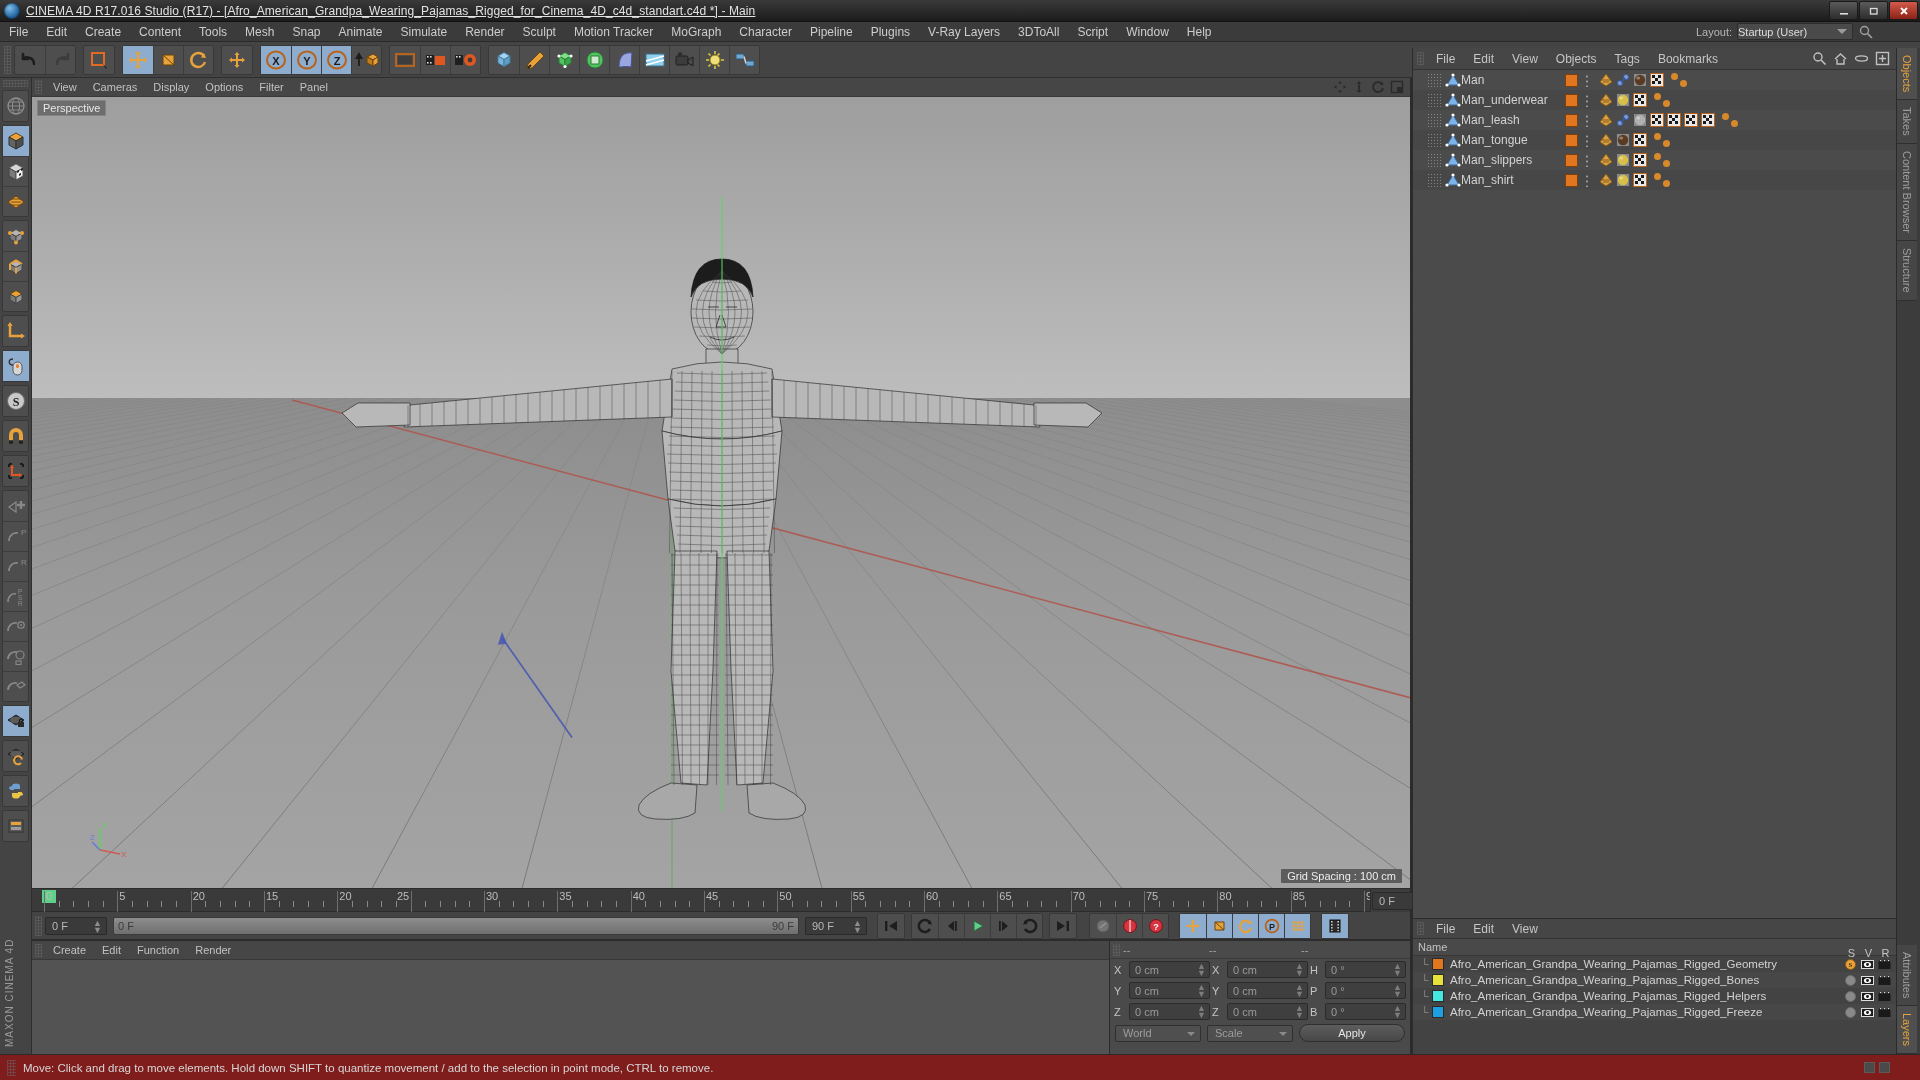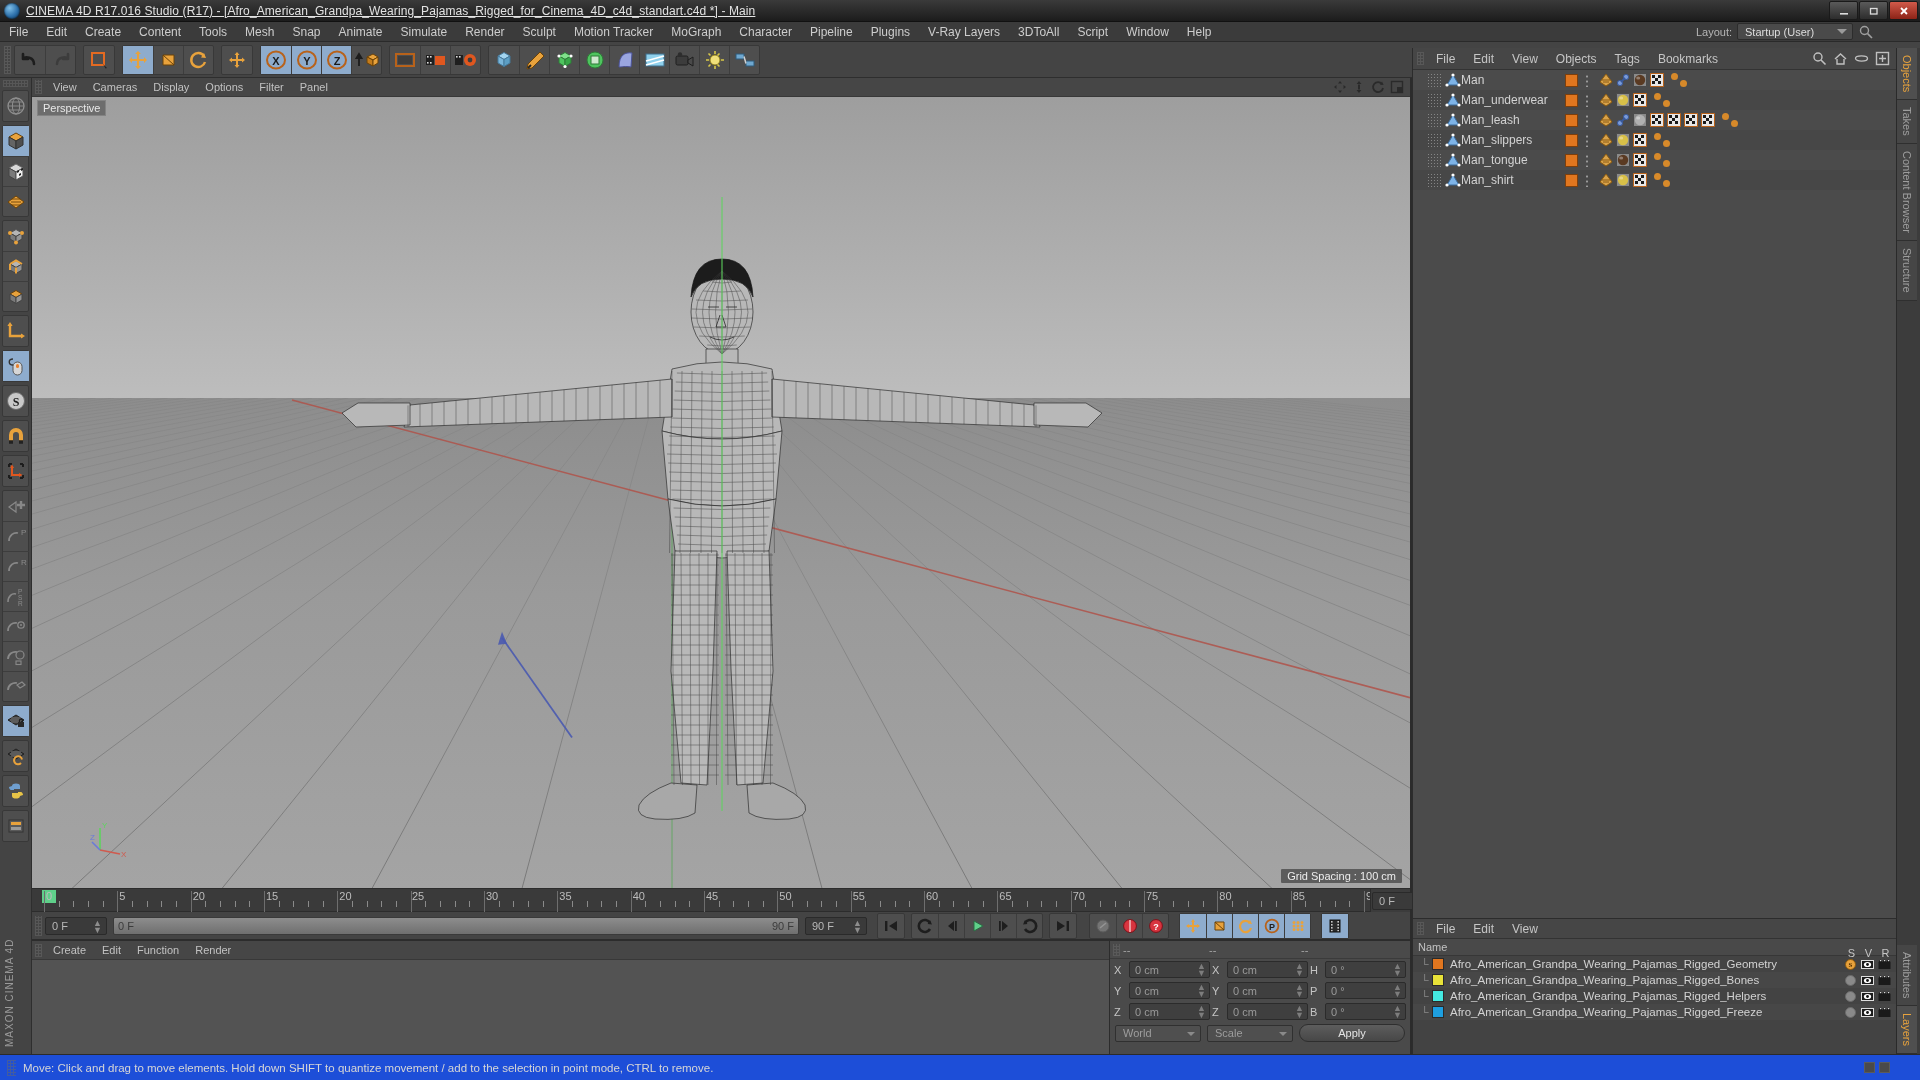--- a/index.html
+++ b/index.html
@@ -23,21 +23,21 @@
 
   
   #menubar { position:absolute; left:0; top:22px; width:1920px; height:20px;
     background:#3b3b3b; border-bottom:1px solid #2a2a2a; display:flex; align-items:center; }
   .menu-item { font-size:12px; color:#cdcdcd; padding:0 9px; height:20px; line-height:20px;
     white-space:nowrap; }
   #layout-box { position:absolute; right:46px; top:1px; display:flex; align-items:center; gap:5px; }
   #layout-label { font-size:11px; color:#b6b6b6; }
   #layout-sel { width:116px; height:17px; background:#4a4a4a; border:1px solid #2c2c2c;
     border-radius:2px; font-size:11px; color:#ddd; display:flex; align-items:center;
-    padding-left:7px; position:relative; }
+    position:relative; }
   #layout-sel .caret { position:absolute; right:5px; top:5px; border-left:5px solid transparent;
     border-right:5px solid transparent; border-top:5px solid #9a9a9a; }
   .hdr-ico { width:16px; height:16px; opacity:.8; }
 
   
   #toolbar { position:absolute; left:0; top:42px; width:1920px; height:36px;
     background:#444; border-bottom:1px solid #2e2e2e; display:flex; align-items:center; padding-left:4px; }
   .tgrip { width:7px; height:28px; margin-right:3px;
     background-image:repeating-linear-gradient(0deg,#6a6a6a 0 1px,transparent 1px 3px),
                      repeating-linear-gradient(90deg,#6a6a6a 0 1px,transparent 1px 3px);
@@ -173,21 +173,21 @@
 
   
   #vtabs { position:absolute; right:0; top:48px; width:24px; height:1006px; background:#3c3c3c;
     border-left:1px solid #2a2a2a; }
   .vtab { writing-mode:vertical-rl; font-size:11px; padding:7px 4px; color:#9e9e9e;
     background:#464646; border-bottom:1px solid #2f2f2f; }
   .vtab.active { color:#e8a33d; background:#4f4f4f; }
 
   
   #statusbar { position:absolute; left:0; top:1054px; width:1920px; height:26px;
-    background:#1d4ed8; border-top:1px solid #2b2b2b; display:flex; align-items:center; }
+    background:#7f1d1d; border-top:1px solid #2b2b2b; display:flex; align-items:center; }
   #sb-grip { width:9px; height:16px; margin:0 7px;
     background-image:repeating-linear-gradient(0deg,#6a6a6a 0 1px,transparent 1px 3px),
                      repeating-linear-gradient(90deg,#6a6a6a 0 1px,transparent 1px 3px); opacity:.5; }
   #sb-text { font-size:11.5px; color:#d6d6d6; }
   #sb-right { position:absolute; right:30px; display:flex; align-items:center; gap:4px; }
   .sb-scroll { width:11px; height:11px; border:1px solid #5b5b5b; background:#4a4a4a; }
 </style>
 </head>
 <body>
 
@@ -1067,21 +1067,21 @@
       <div class="tk" style="left: 1273.33px;"></div>
       <div class="tk" style="left: 1288px;"></div>
       <div class="tk" style="left: 1302.67px;"></div>
       <div class="tk" style="left: 1317.33px;"></div>
       <div class="tk maj" style="left: 1332px;"></div>
       <div class="tlab" style="left: 14px;">0</div>
       <div class="tlab" style="left: 87.3333px;">5</div>
       <div class="tlab" style="left: 160.667px;">20</div>
       <div class="tlab" style="left: 234px;">15</div>
       <div class="tlab" style="left: 307.333px;">20</div>
-      <div class="tlab" style="left: 380px;">25</div>
+      <div class="tlab" style="left: 365px;">25</div>
       <div class="tlab" style="left: 454px;">30</div>
       <div class="tlab" style="left: 527.333px;">35</div>
       <div class="tlab" style="left: 600.667px;">40</div>
       <div class="tlab" style="left: 674px;">45</div>
       <div class="tlab" style="left: 747.333px;">50</div>
       <div class="tlab" style="left: 820.667px;">55</div>
       <div class="tlab" style="left: 894px;">60</div>
       <div class="tlab" style="left: 967.333px;">65</div>
       <div class="tlab" style="left: 1040.67px;">70</div>
       <div class="tlab" style="left: 1114px;">75</div>
@@ -1502,31 +1502,31 @@
         </div>
       </div>
       <div class="orow">
         <div class="odots"></div>
         <svg viewBox="0 0 16 16" class="onull">
           <path d="M8 3 L14 13 L2 13 Z" fill="#7eb4e8" stroke="#3a6a9a"></path>
           <circle cx="8" cy="3" r="1.6" fill="#fff"></circle>
           <circle cx="14" cy="13" r="1.6" fill="#fff"></circle>
           <circle cx="2" cy="13" r="1.6" fill="#fff"></circle>
         </svg>
-        <span class="oname">Man_slippers</span>
+        <span class="oname">Man_tongue</span>
         <div class="ocolor" style="background: rgb(224, 118, 31);"></div>
         <div class="odot2"></div>
         <div class="otags">
           <svg viewBox="0 0 14 14" class="tagic">
             <path d="M1 9 L7 1 L13 9 L7 13 Z" fill="#d8a24a" stroke="#8a5a10"></path>
             <path d="M3 7 h8 M4 9 h6" stroke="#7a4a08" stroke-width=".8"></path>
           </svg>
           <svg viewBox="0 0 14 14" class="tagic">
             <rect x="0.5" y="0.5" width="13" height="13" fill="#8a8a8a" stroke="#4a4a4a"></rect>
-            <circle cx="7" cy="7" r="5.2" fill="#d8c048"></circle>
+            <circle cx="7" cy="7" r="5.2" fill="#5a3a22"></circle>
             <ellipse cx="5.2" cy="5" rx="2" ry="1.6" fill="#ffffff" opacity=".35"></ellipse>
           </svg>
           <svg viewBox="0 0 14 14" class="tagic">
             <rect x="0.5" y="0.5" width="13" height="13" fill="#e8e8e8" stroke="#b8621a"></rect>
             <g fill="#1a1a1a">
               <rect x="2" y="2" width="3" height="3"></rect>
               <rect x="8" y="2" width="3" height="3"></rect>
               <rect x="5" y="5" width="3" height="3"></rect>
               <rect x="2" y="8" width="3" height="3"></rect>
               <rect x="8" y="8" width="3" height="3"></rect>
@@ -1537,31 +1537,31 @@
         </div>
       </div>
       <div class="orow">
         <div class="odots"></div>
         <svg viewBox="0 0 16 16" class="onull">
           <path d="M8 3 L14 13 L2 13 Z" fill="#7eb4e8" stroke="#3a6a9a"></path>
           <circle cx="8" cy="3" r="1.6" fill="#fff"></circle>
           <circle cx="14" cy="13" r="1.6" fill="#fff"></circle>
           <circle cx="2" cy="13" r="1.6" fill="#fff"></circle>
         </svg>
-        <span class="oname">Man_tongue</span>
+        <span class="oname">Man_slippers</span>
         <div class="ocolor" style="background: rgb(224, 118, 31);"></div>
         <div class="odot2"></div>
         <div class="otags">
           <svg viewBox="0 0 14 14" class="tagic">
             <path d="M1 9 L7 1 L13 9 L7 13 Z" fill="#d8a24a" stroke="#8a5a10"></path>
             <path d="M3 7 h8 M4 9 h6" stroke="#7a4a08" stroke-width=".8"></path>
           </svg>
           <svg viewBox="0 0 14 14" class="tagic">
             <rect x="0.5" y="0.5" width="13" height="13" fill="#8a8a8a" stroke="#4a4a4a"></rect>
-            <circle cx="7" cy="7" r="5.2" fill="#5a3a22"></circle>
+            <circle cx="7" cy="7" r="5.2" fill="#d8c048"></circle>
             <ellipse cx="5.2" cy="5" rx="2" ry="1.6" fill="#ffffff" opacity=".35"></ellipse>
           </svg>
           <svg viewBox="0 0 14 14" class="tagic">
             <rect x="0.5" y="0.5" width="13" height="13" fill="#e8e8e8" stroke="#b8621a"></rect>
             <g fill="#1a1a1a">
               <rect x="2" y="2" width="3" height="3"></rect>
               <rect x="8" y="2" width="3" height="3"></rect>
               <rect x="5" y="5" width="3" height="3"></rect>
               <rect x="2" y="8" width="3" height="3"></rect>
               <rect x="8" y="8" width="3" height="3"></rect>

